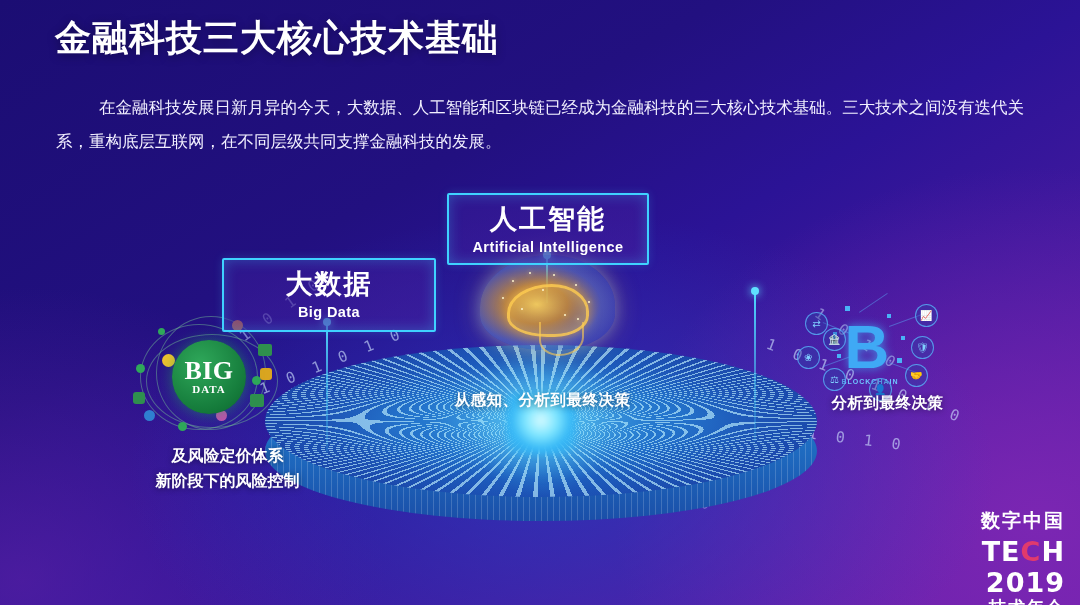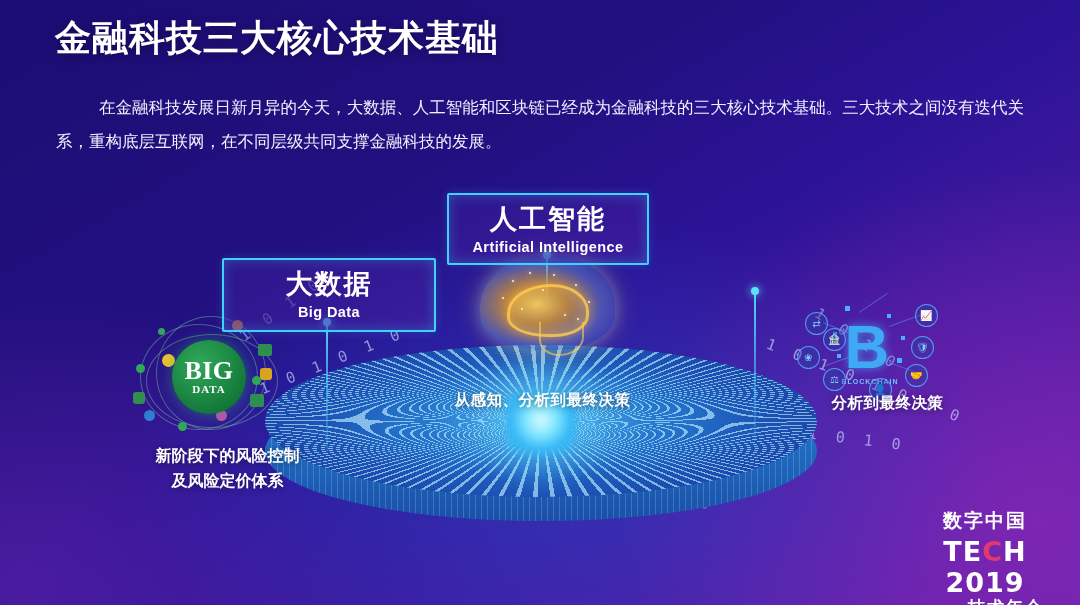--- a/index.html
+++ b/index.html
@@ -157,21 +157,21 @@
   
   .cap{
     position:absolute;color:#ffffff;font-weight:bold;text-align:center;
     text-shadow:0 1px 6px rgba(0,0,0,.45);
   }
   #cap-bigdata{left:105px;top:443px;width:245px;font-size:16px;line-height:25px;}
   #cap-ai{left:435px;top:364px;width:215px;font-size:15.5px;letter-spacing:.5px;margin-top:26px;}
   #cap-bc{left:800px;top:393px;width:175px;font-size:15.5px;letter-spacing:.5px;}
 
   
-  #logo{position:absolute;left:905px;top:508px;width:160px;height:92px;color:#fff;text-align:center;}
+  #logo{position:absolute;left:905px;top:508px;width:160px;height:92px;color:#fff;text-align:right;}
   #logo .l1{font-size:19px;font-weight:bold;letter-spacing:2px;}
   #logo .l2{font-size:27px;font-weight:bold;letter-spacing:1px;margin-top:2px;
             font-family:"DejaVu Sans",sans-serif;}
   #logo .l2 .mark{color:#e03a6d;}
   #logo .l3{font-size:17px;font-weight:bold;letter-spacing:2px;margin-top:-2px;padding-left:42px;}
 </style>
 </head>
 <body>
 
 <div id="slide">
@@ -273,22 +273,22 @@
   <div class="boxcard" id="box-bigdata">
     <div class="cn">大数据</div>
     <div class="en">Big Data</div>
   </div>
   <div class="boxcard" id="box-ai">
     <div class="cn">人工智能</div>
     <div class="en">Artificial Intelligence</div>
   </div>
 
   <div class="cap" id="cap-bigdata">
+    <div>及风险定价体系</div>
     <div>新阶段下的风险控制</div>
-    <div>及风险定价体系</div>
   </div>
   <div class="cap" id="cap-ai">从感知、分析到最终决策</div>
   <div class="cap" id="cap-bc">分析到最终决策</div>
 
   <div id="logo">
     <div class="l1">数字中国</div>
     <div class="l2">
       <span>TE</span><span class="mark">C</span><span>H 2019</span>
     </div>
     <div class="l3">技术年会</div>

